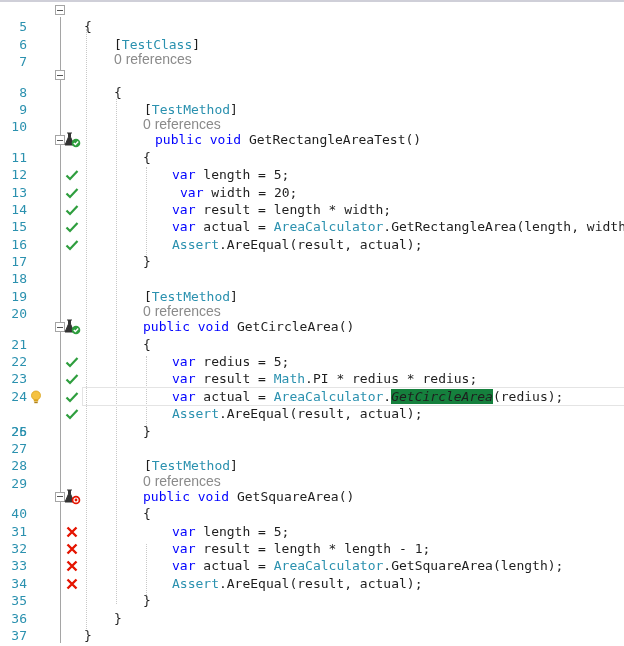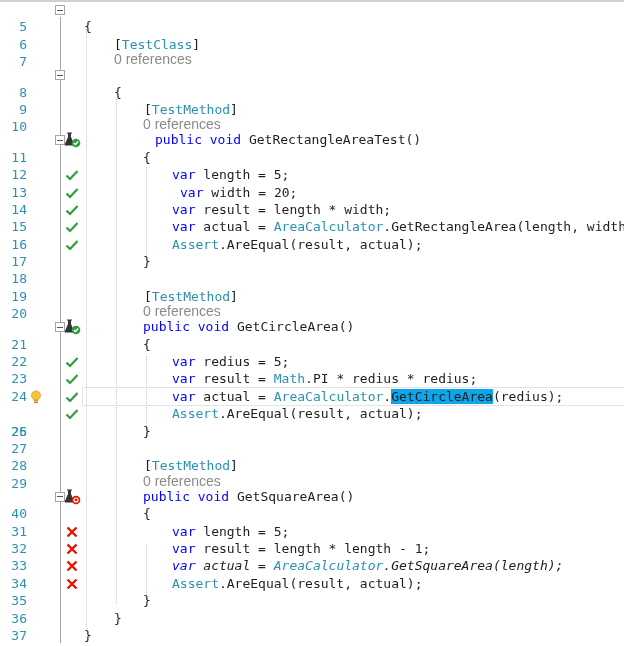--- a/index.html
+++ b/index.html
@@ -14,21 +14,21 @@
   .bulb { position: absolute; left: 30px; top: 2px; width: 12px; height: 14px; }
   .fold { position: absolute; left: 55px; top: 4px; width: 8px; height: 8px; border: 1px solid #a5a5a5;
           background: #fff; }
   .fold::after { content: ""; position: absolute; left: 1px; top: 3.5px; width: 6px; height: 1px; background: #555; }
   .flask { position: absolute; left: 64px; top: 1px; width: 18px; height: 16px; }
   .cov { position: absolute; left: 65px; top: 2px; width: 14px; height: 14px; }
   .code { position: absolute; left: 84px; top: 0; color: #1e1e1e; }
   .refs { position: absolute; top: 0; }
   .kw { color: #0000ff; }
   .ty { color: #2b91af; }
-  .hl { background: #0ea5e9; }
+  .hl { background: #15803d; font-style: italic; }
   .curline { position: absolute; left: 82px; right: 0; top: -1px; height: 17px; border: 1px solid #e4e4e4; border-right: none; }
   .vline { position: absolute; left: 60px; width: 1px; background: #a5a5a5; }
   .guide { position: absolute; width: 0; border-left: 1px dotted #c8c8c8; }
 </style>
 </head>
 <body>
 
 <div class="topbar"></div>
 
 <div class="editor">
@@ -250,21 +250,21 @@
         <path d="M2.5 2.5l9 9M11.5 2.5l-9 9" stroke="#e51400" stroke-width="2.4" fill="none"></path>
       </svg>
     <span class="code" style="left:172px;"><span class="kw">var</span> result = length * length - 1;</span>
   </div>
 
   <div class="row">
     <span class="ln">34</span>
     <svg class="cov" viewBox="0 0 14 14">
         <path d="M2.5 2.5l9 9M11.5 2.5l-9 9" stroke="#e51400" stroke-width="2.4" fill="none"></path>
       </svg>
-    <span class="code" style="left:172px;font-style:italic;"><span class="kw">var</span> actual = <span class="ty">AreaCalculator</span>.GetSquareArea(length);</span>
+    <span class="code" style="left:172px;"><span class="kw">var</span> actual = <span class="ty">AreaCalculator</span>.GetSquareArea(length);</span>
   </div>
 
   <div class="row">
     <span class="ln">35</span>
     <svg class="cov" viewBox="0 0 14 14">
         <path d="M2.5 2.5l9 9M11.5 2.5l-9 9" stroke="#e51400" stroke-width="2.4" fill="none"></path>
       </svg>
     <span class="code" style="left:172px;"><span class="ty">Assert</span>.AreEqual(result, actual);</span>
   </div>
 

